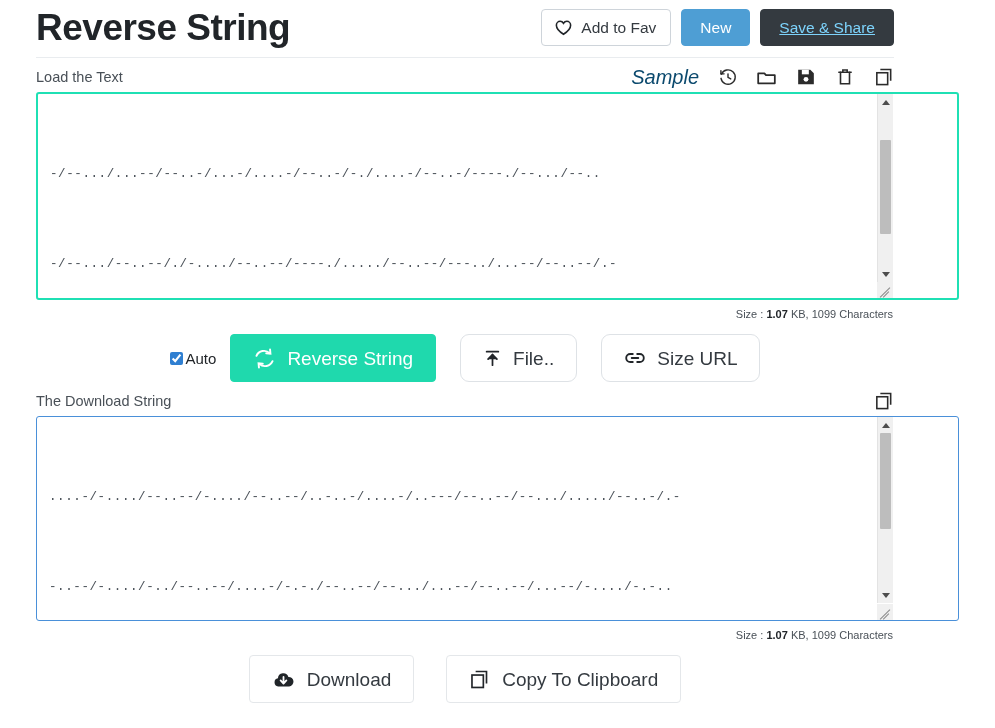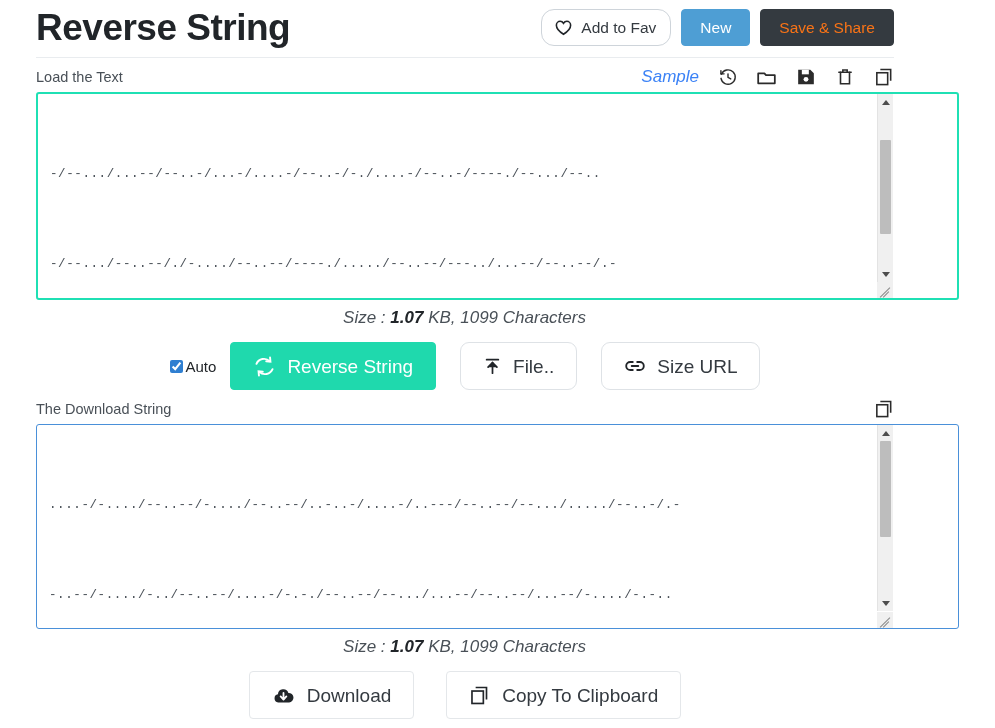--- a/index.html
+++ b/index.html
@@ -44,57 +44,57 @@
     cursor: pointer;
     white-space: nowrap;
     line-height: 1;
   }
   .btn-fav {
     background: #fff;
     border-color: #ced4da;
     color: #343a40;
     padding: 9px 14px 9px 12px;
     height: 37px;
-    border-radius: 13px;
   }
   .btn-new {
     background: #4e9ed4;
     border-color: #4e9ed4;
     color: #fff;
     padding: 10px 18px;
     height: 37px;
     justify-content: center;
     min-width: 66px;
   }
   .btn-save-share {
     background: #343a40;
     border-color: #343a40;
-    color: #f97316;
+    color: #7dd3fc;
     padding: 9px 18px;
     height: 37px;
+    text-decoration: underline;
   }
 
   
   .label-row {
     display: flex;
     align-items: center;
     justify-content: space-between;
     height: 34px;
     padding-top: 4px;
   }
   .field-label {
     font-size: 14.5px;
     color: #495057;
     line-height: 1;
   }
   .tool-row { display: flex; align-items: center; gap: 18px; }
   .sample-link {
-    font-size: 17px;
+    font-size: 20px;
     font-style: italic;
-    color: #3b82f6;
+    color: #0c4a6e;
     cursor: pointer;
   }
   .tool-icon {
     width: 21px; height: 21px;
     display: inline-flex; align-items: center; justify-content: center;
     cursor: pointer;
     color: #2b2b2b;
   }
   .tool-icon svg { display: block; }
 
@@ -170,26 +170,25 @@
     position: absolute;
     background: #8a8a8a;
     height: 1px;
     transform: rotate(-45deg);
   }
   .resize-grip::before { width: 14px; left: 1px; top: 10px; }
   .resize-grip::after  { width: 8px;  left: 5px; top: 12px; }
 
   
   .size-line {
-    text-align: center;
-    font-size: 17px;
+    text-align: right;
+    font-size: 11px;
     color: #495057;
     padding-top: 8px;
     padding-right: 1px;
-    font-style: italic;
   }
   .size-line b { color: #212529; font-weight: bold; }
 
   
   .action-bar {
     display: flex;
     align-items: center;
     justify-content: center;
     gap: 0;
     padding-top: 14px;

